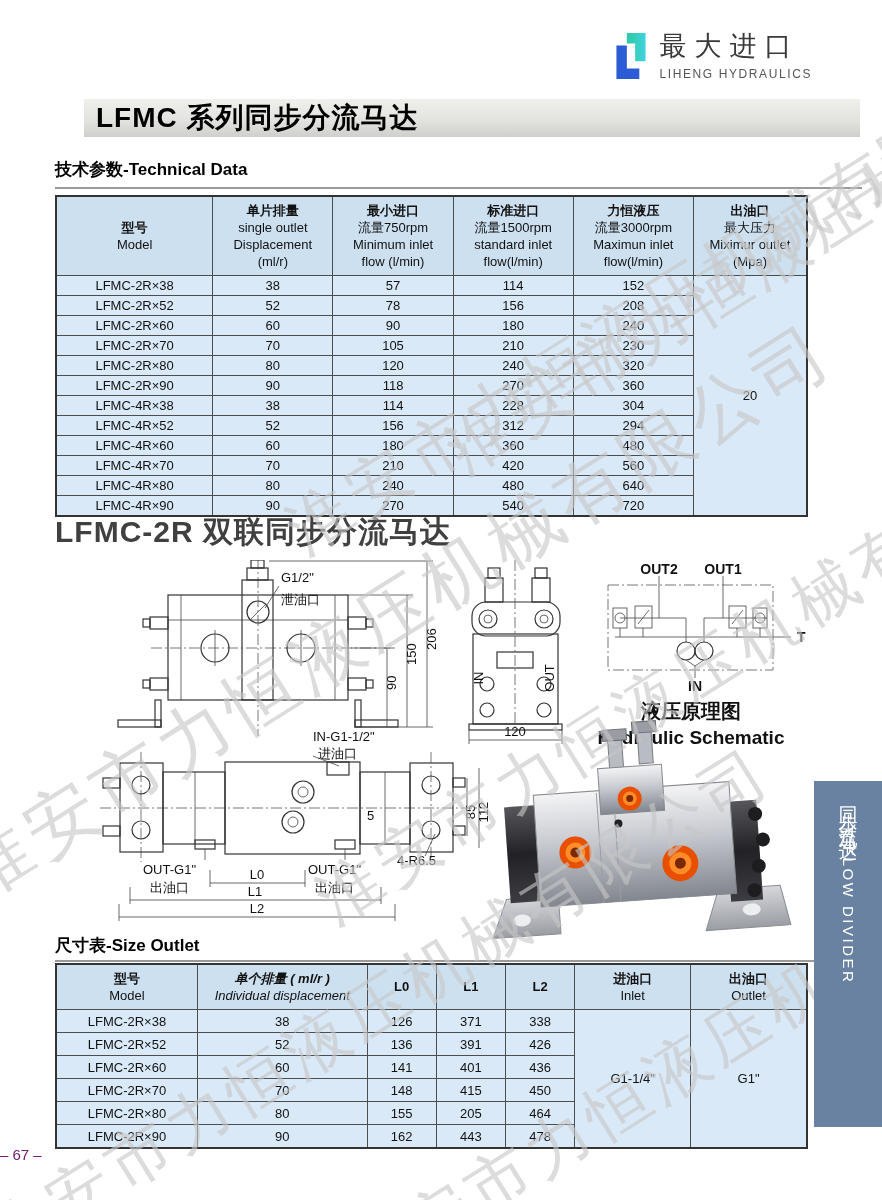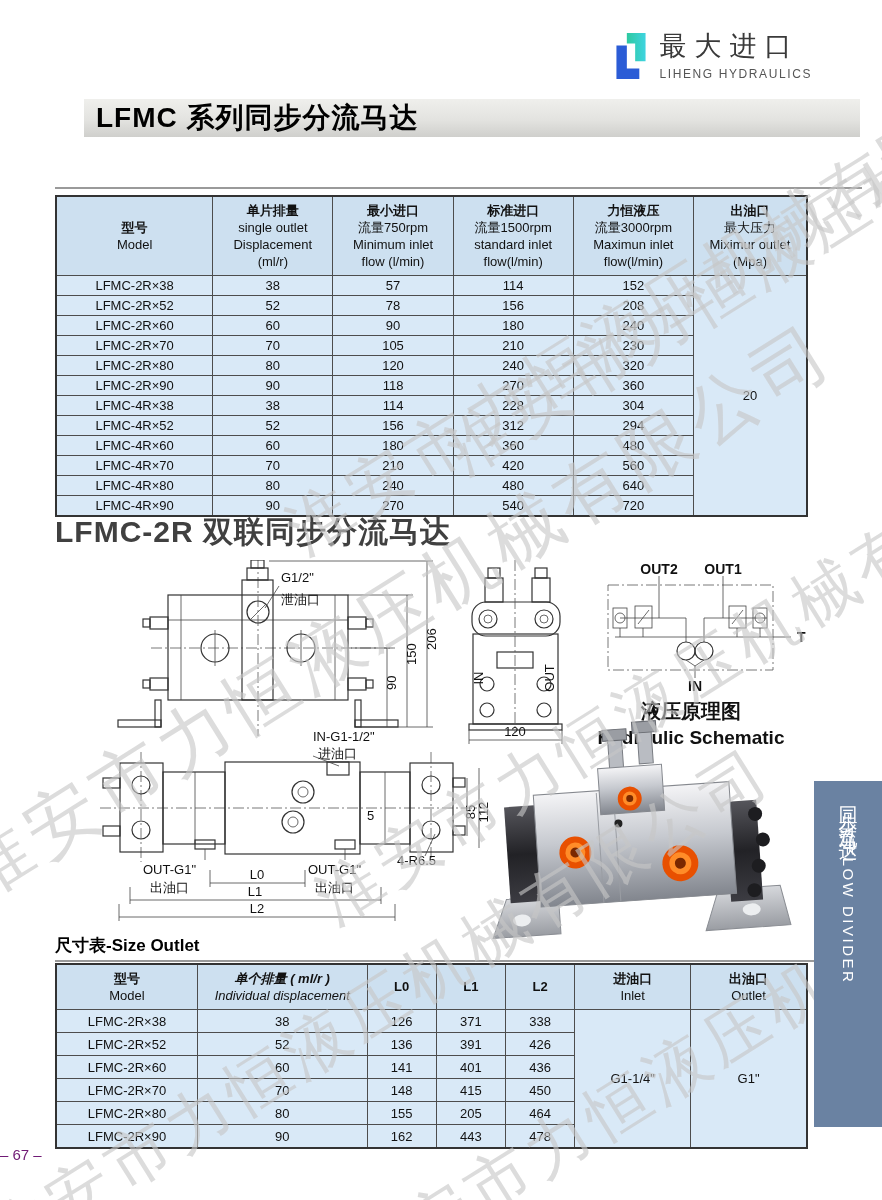--- a/index.html
+++ b/index.html
@@ -92,20 +92,21 @@
     <div class="logo-text">
       <div class="brand-cn">最大进口</div>
       <div class="brand-en">LIHENG HYDRAULICS</div>
     </div>
   </div>
 
   <div class="title-bar">
     <div class="t">LFMC 系列同步分流马达</div>
   </div>
 
+  <div class="h-small" style="top:158px;">技术参数-Technical Data</div>
   <div class="rule" style="top:187px;"></div>
 
   <table id="tech-table">
     <thead>
         <tr>
           <th>
             <div>型号</div>
             <div>Model</div>
           </th>
           <th>

